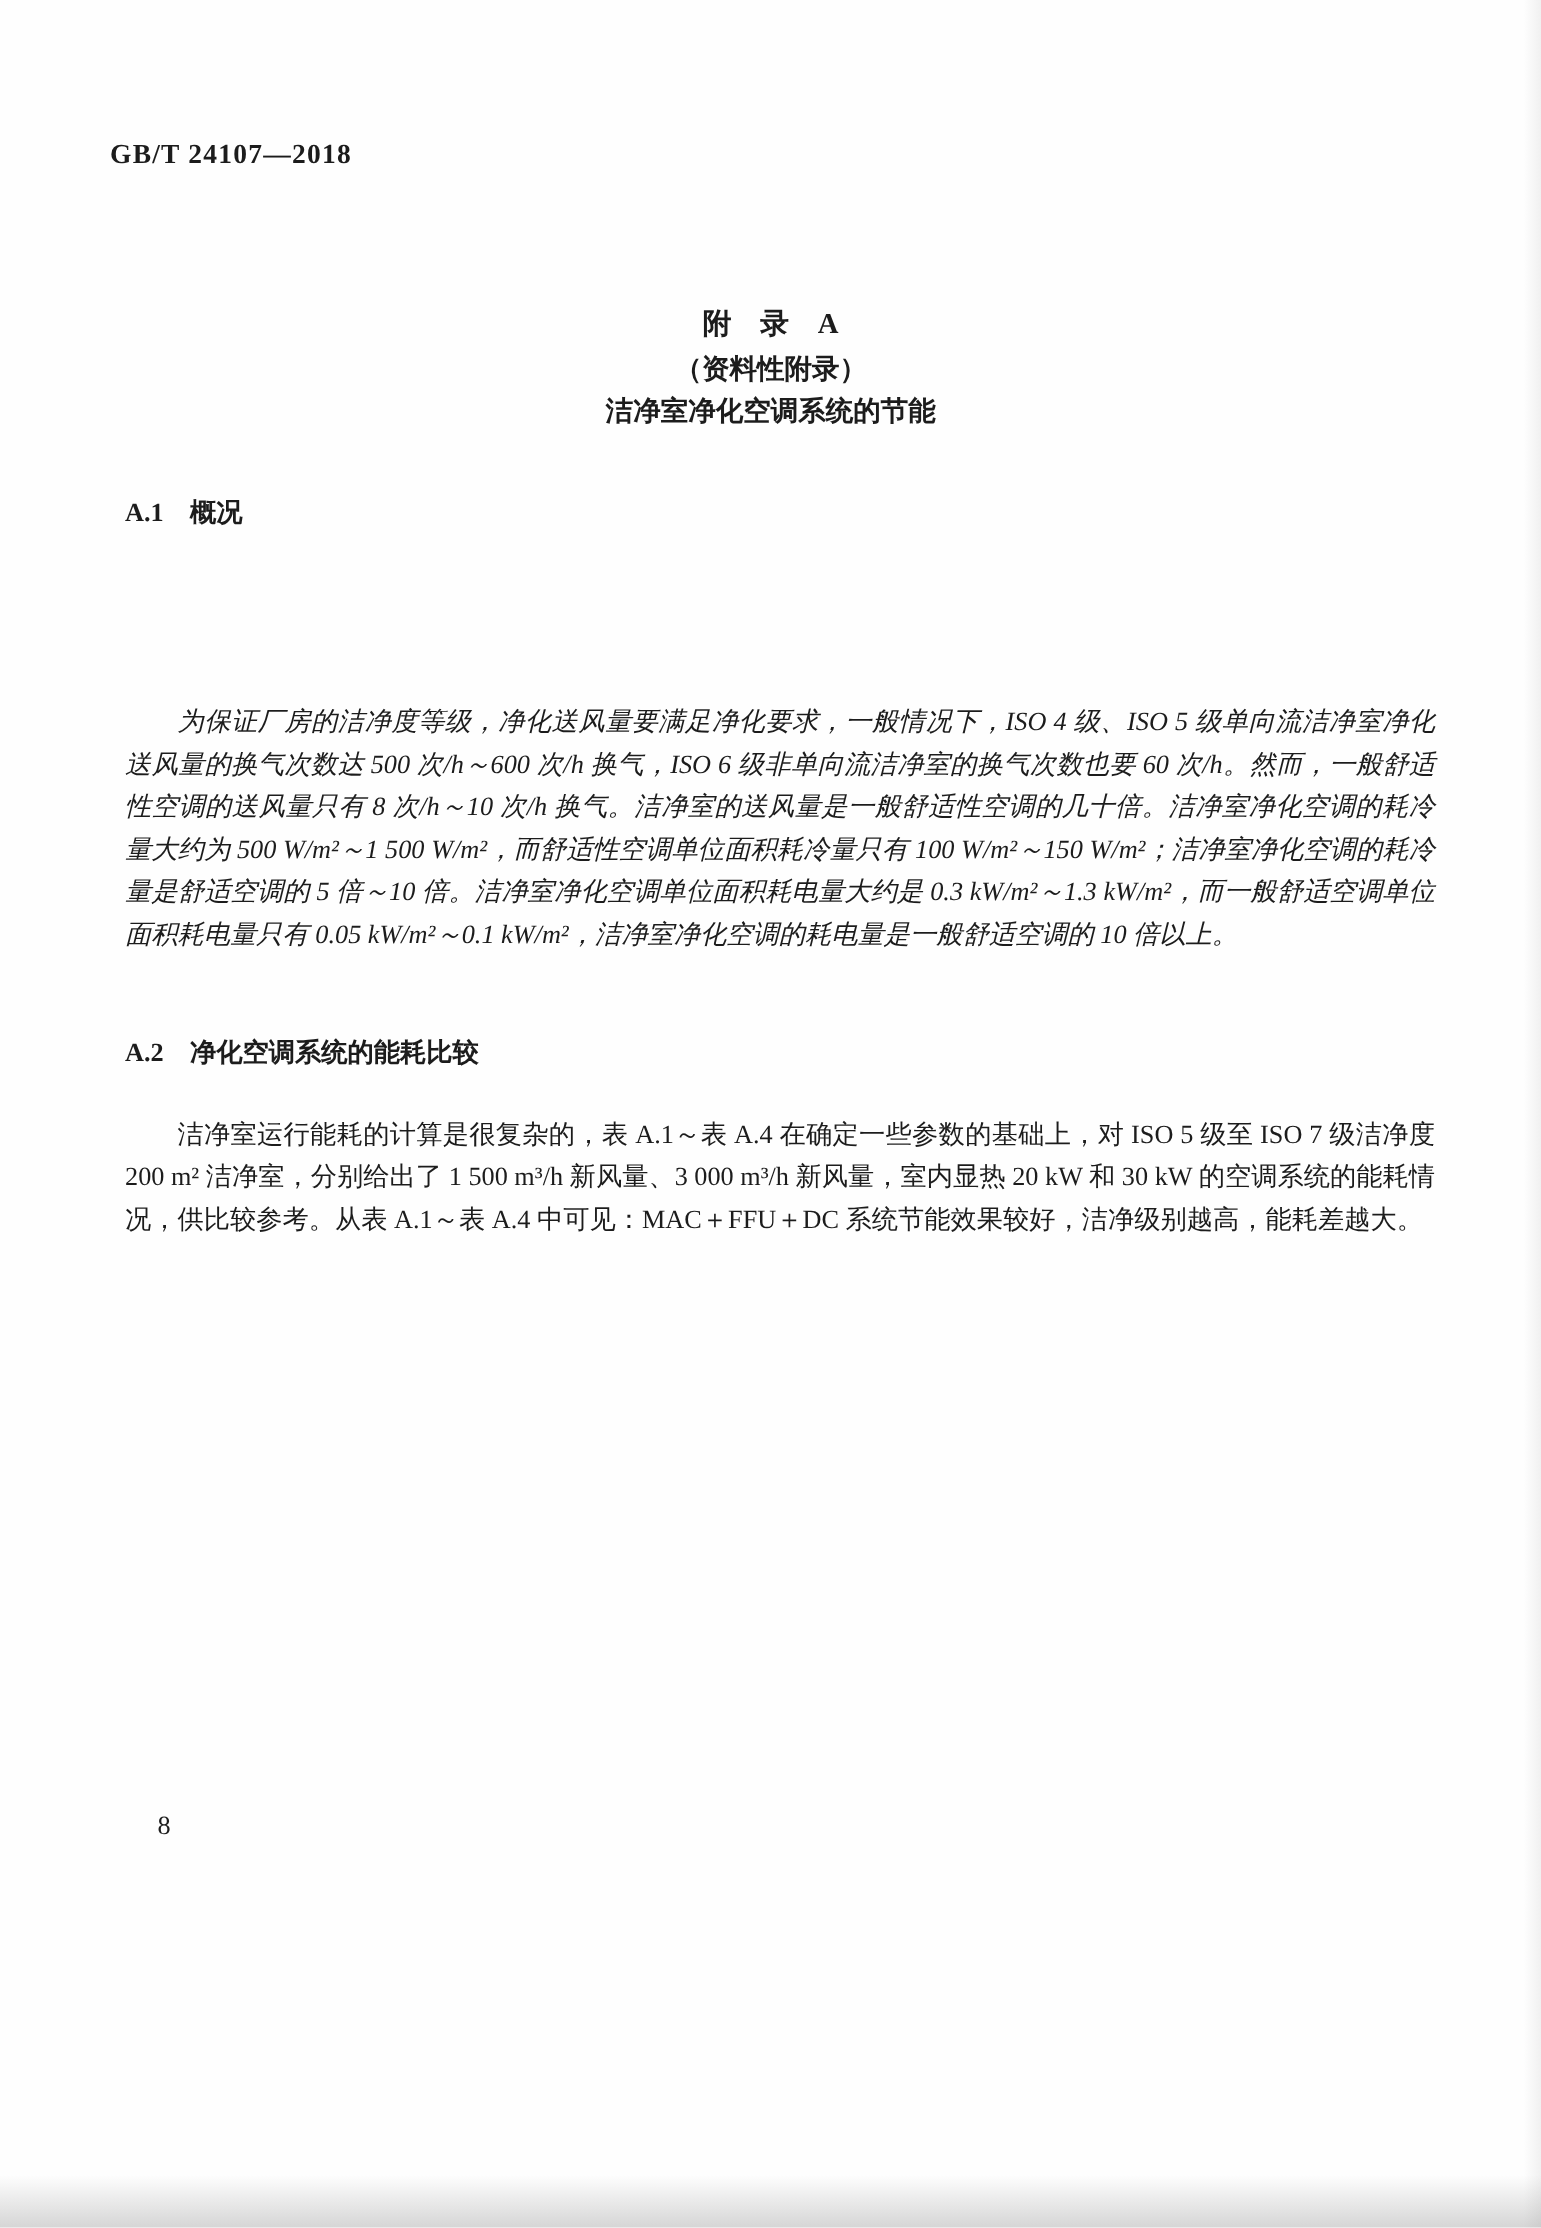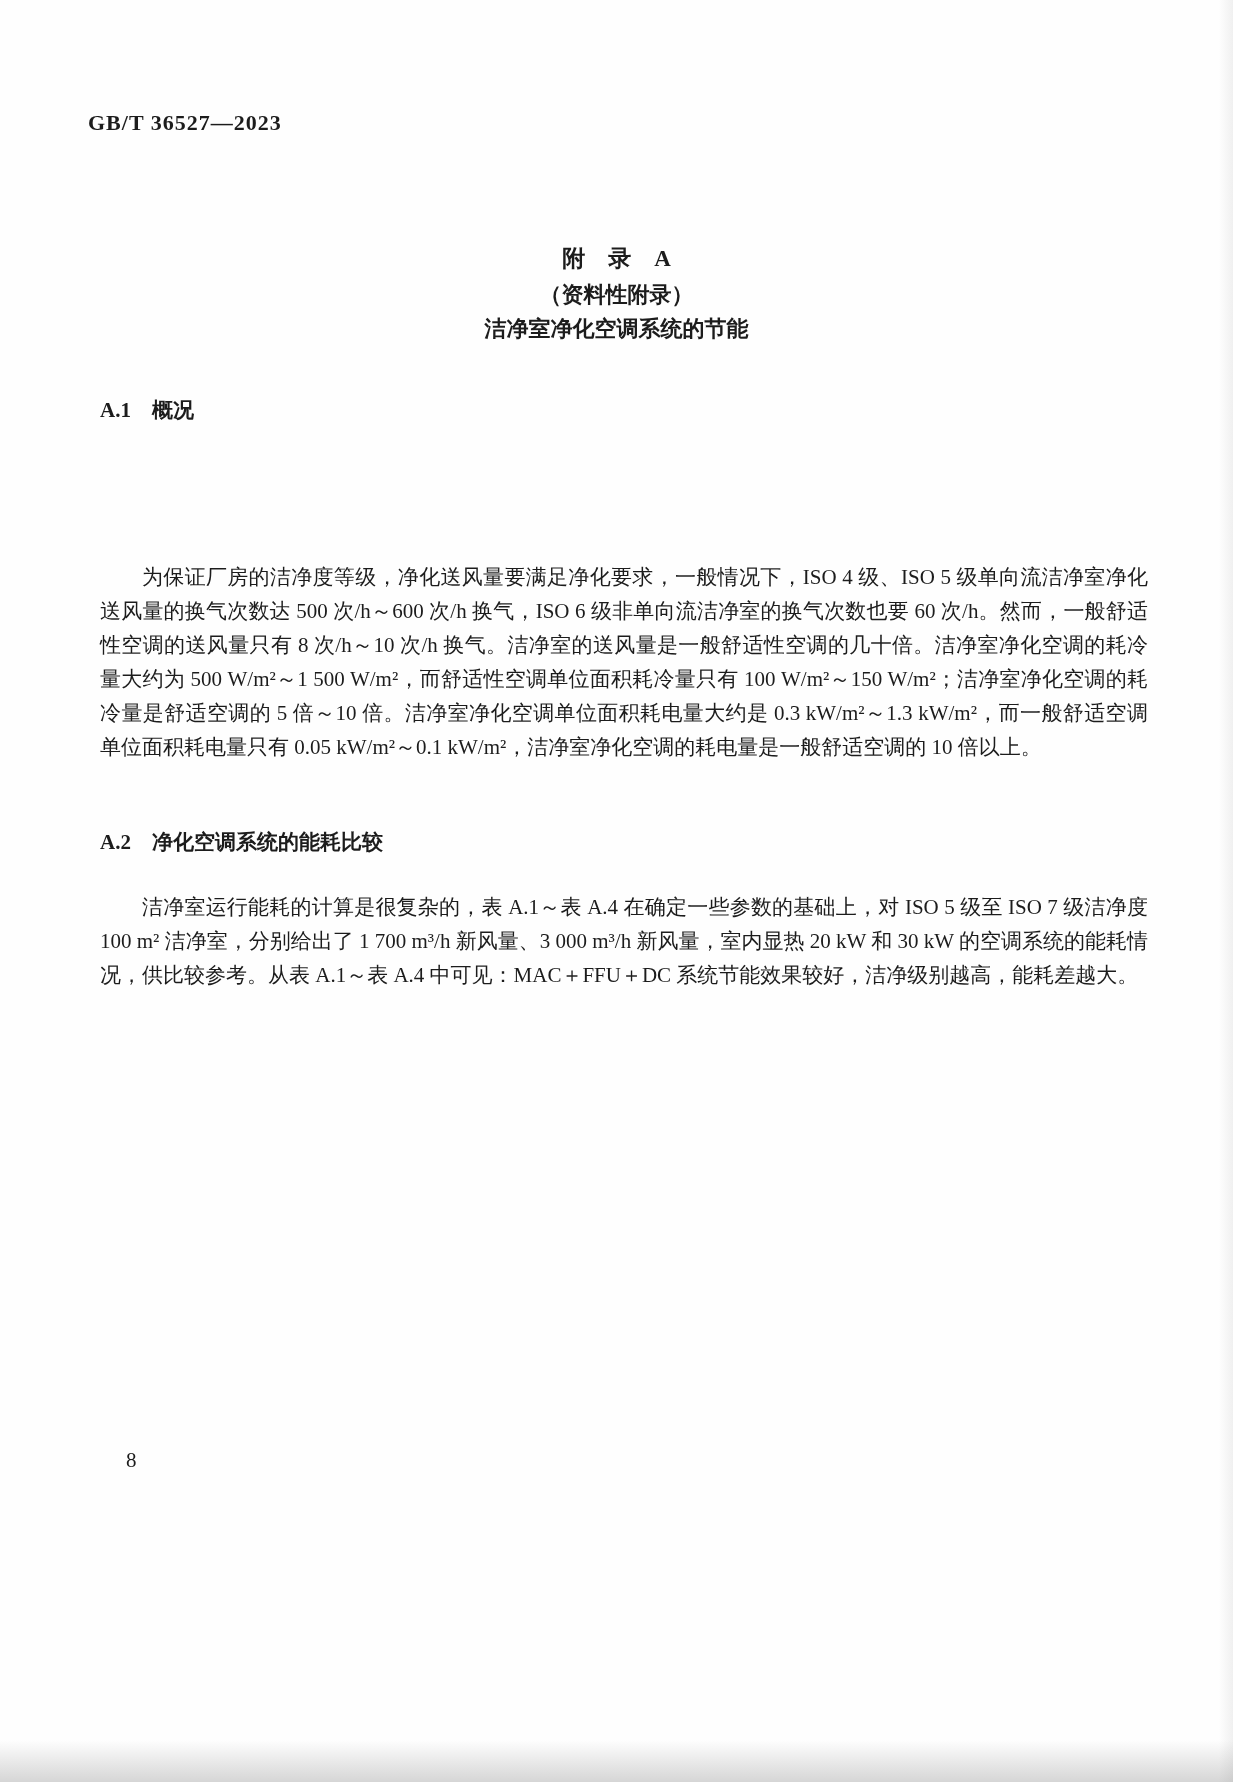--- a/index.html
+++ b/index.html
@@ -59,53 +59,53 @@
   .sec-heading.h2 { position: absolute; top: 828px; left: 100px; text-align: center; }
   .para {
     font-size: 21px;
     line-height: 34px;
     text-align: justify;
     text-indent: 2em;
     margin: 0;
     word-break: break-all;
   }
   .para-block-1 { position: absolute; top: 458px; left: 100px; width: 1048px; }
-  .para-block-2 { position: absolute; top: 560px; left: 100px; width: 1048px; }
+  .para-block-2 { position: absolute; top: 560px; left: 100px; width: 1048px; font-style: italic; }
   .para-block-3 { position: absolute; top: 890px; left: 100px; width: 1048px; }
   .page-number {
     position: absolute;
     left: 126px;
     top: 1448px;
     font-size: 21px;
   }
 </style>
 </head>
 <body>
 
 <div class="page">
 
-  <div class="doc-header">GB/T 36527—2023</div>
+  <div class="doc-header">GB/T 24107—2018</div>
 
   <div class="title-block title-1">附　录　A</div>
 
   <div class="title-block title-3">洁净室净化空调系统的节能</div>
 
   <div class="title-block title-2">（资料性附录）</div>
 
   <div class="sec-heading h1">A.1　概况</div>
 
 
   <div class="para-block-2">
     <p class="para">为保证厂房的洁净度等级，净化送风量要满足净化要求，一般情况下，ISO 4 级、ISO 5 级单向流洁净室净化送风量的换气次数达 500 次/h～600 次/h 换气，ISO 6 级非单向流洁净室的换气次数也要 60 次/h。然而，一般舒适性空调的送风量只有 8 次/h～10 次/h 换气。洁净室的送风量是一般舒适性空调的几十倍。洁净室净化空调的耗冷量大约为 500 W/m²～1 500 W/m²，而舒适性空调单位面积耗冷量只有 100 W/m²～150 W/m²；洁净室净化空调的耗冷量是舒适空调的 5 倍～10 倍。洁净室净化空调单位面积耗电量大约是 0.3 kW/m²～1.3 kW/m²，而一般舒适空调单位面积耗电量只有 0.05 kW/m²～0.1 kW/m²，洁净室净化空调的耗电量是一般舒适空调的 10 倍以上。</p>
   </div>
 
   <div class="sec-heading h2">A.2　净化空调系统的能耗比较</div>
 
   <div class="para-block-3">
-    <p class="para">洁净室运行能耗的计算是很复杂的，表 A.1～表 A.4 在确定一些参数的基础上，对 ISO 5 级至 ISO 7 级洁净度 100 m² 洁净室，分别给出了 1 700 m³/h 新风量、3 000 m³/h 新风量，室内显热 20 kW 和 30 kW 的空调系统的能耗情况，供比较参考。从表 A.1～表 A.4 中可见：MAC＋FFU＋DC 系统节能效果较好，洁净级别越高，能耗差越大。</p>
+    <p class="para">洁净室运行能耗的计算是很复杂的，表 A.1～表 A.4 在确定一些参数的基础上，对 ISO 5 级至 ISO 7 级洁净度 200 m² 洁净室，分别给出了 1 500 m³/h 新风量、3 000 m³/h 新风量，室内显热 20 kW 和 30 kW 的空调系统的能耗情况，供比较参考。从表 A.1～表 A.4 中可见：MAC＋FFU＋DC 系统节能效果较好，洁净级别越高，能耗差越大。</p>
   </div>
 
   <div class="page-number">8</div>
 
   <div class="edge-right"></div>
   <div class="edge-bottom"></div>
 
 </div>
 
 </body></html>

